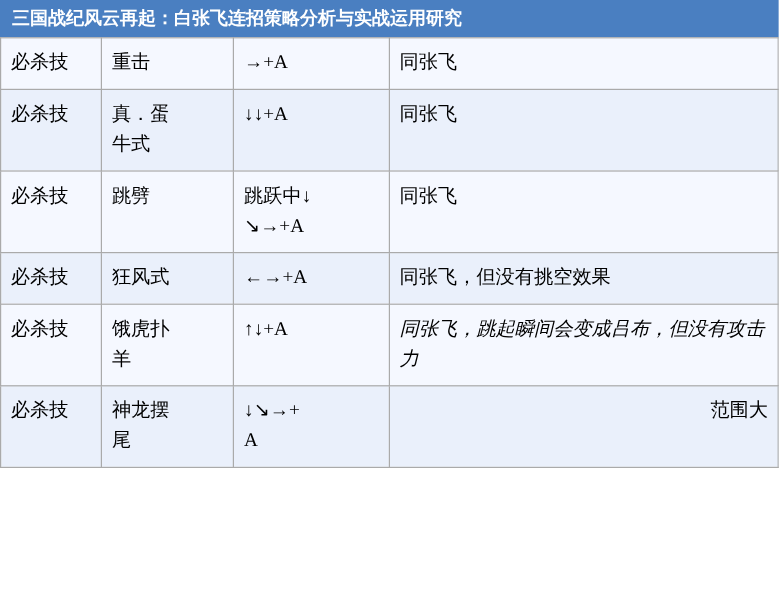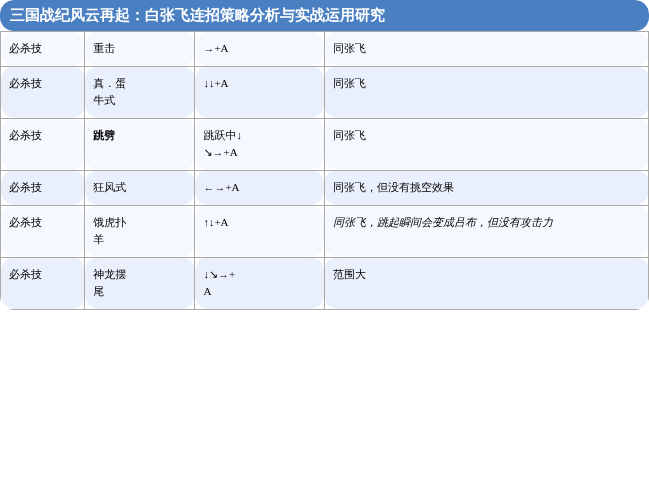--- a/index.html
+++ b/index.html
@@ -1,19 +1,18 @@
 <!DOCTYPE html>
 <html><head>
   <meta charset="utf-8">
   <style>
     * {
       box-sizing: border-box;
       margin: 0;
       padding: 0;
-      border-radius: 14px;
     }
 
     body {
       font-family: 'SimSun', 'STSong', serif;
       font-size: 14px;
       background: #fff;
       width: 649px;
       overflow: hidden;
     }
 
@@ -30,21 +29,21 @@
     table {
       width: 100%;
       border-collapse: collapse;
       table-layout: fixed;
     }
 
     tbody tr td {
       border: 1px solid #aaa;
       padding: 8px;
       vertical-align: top;
-      font-size: 11px;
+      font-size: 16px;
       line-height: 1.6;
     }
 
     tbody tr:nth-child(odd) {
       background: #f5f8ff;
     }
 
     tbody tr:nth-child(even) {
       background: #eaf0fb;
     }
@@ -77,21 +76,21 @@
       </tr>
       <tr>
         <td style="white-space: pre-line;">必杀技</td>
         <td style="white-space: pre-line;">真．蛋
 牛式</td>
         <td style="white-space: pre-line;">↓↓+A</td>
         <td style="white-space: pre-line;">同张飞</td>
       </tr>
       <tr>
         <td style="white-space: pre-line;">必杀技</td>
-        <td style="white-space: pre-line; font-weight: bold;">跳劈</td>
+        <td style="white-space: pre-line;">跳劈</td>
         <td style="white-space: pre-line;">跳跃中↓
 ↘→+A</td>
         <td style="white-space: pre-line;">同张飞</td>
       </tr>
       <tr>
         <td style="white-space: pre-line;">必杀技</td>
         <td style="white-space: pre-line;">狂风式</td>
         <td style="white-space: pre-line;">←→+A</td>
         <td style="white-space: pre-line;">同张飞，但没有挑空效果</td>
       </tr>
@@ -101,16 +100,16 @@
 羊</td>
         <td style="white-space: pre-line;">↑↓+A</td>
         <td style="white-space: pre-line; font-style: italic;">同张飞，跳起瞬间会变成吕布，但没有攻击力</td>
       </tr>
       <tr>
         <td style="white-space: pre-line;">必杀技</td>
         <td style="white-space: pre-line;">神龙摆
 尾</td>
         <td style="white-space: pre-line;">↓↘→+
 A</td>
-        <td style="white-space: pre-line;">范围大</td>
+        <td style="white-space: pre-line; text-align: right;">范围大</td>
       </tr>
     </tbody>
 </table>
 
 </body></html>

